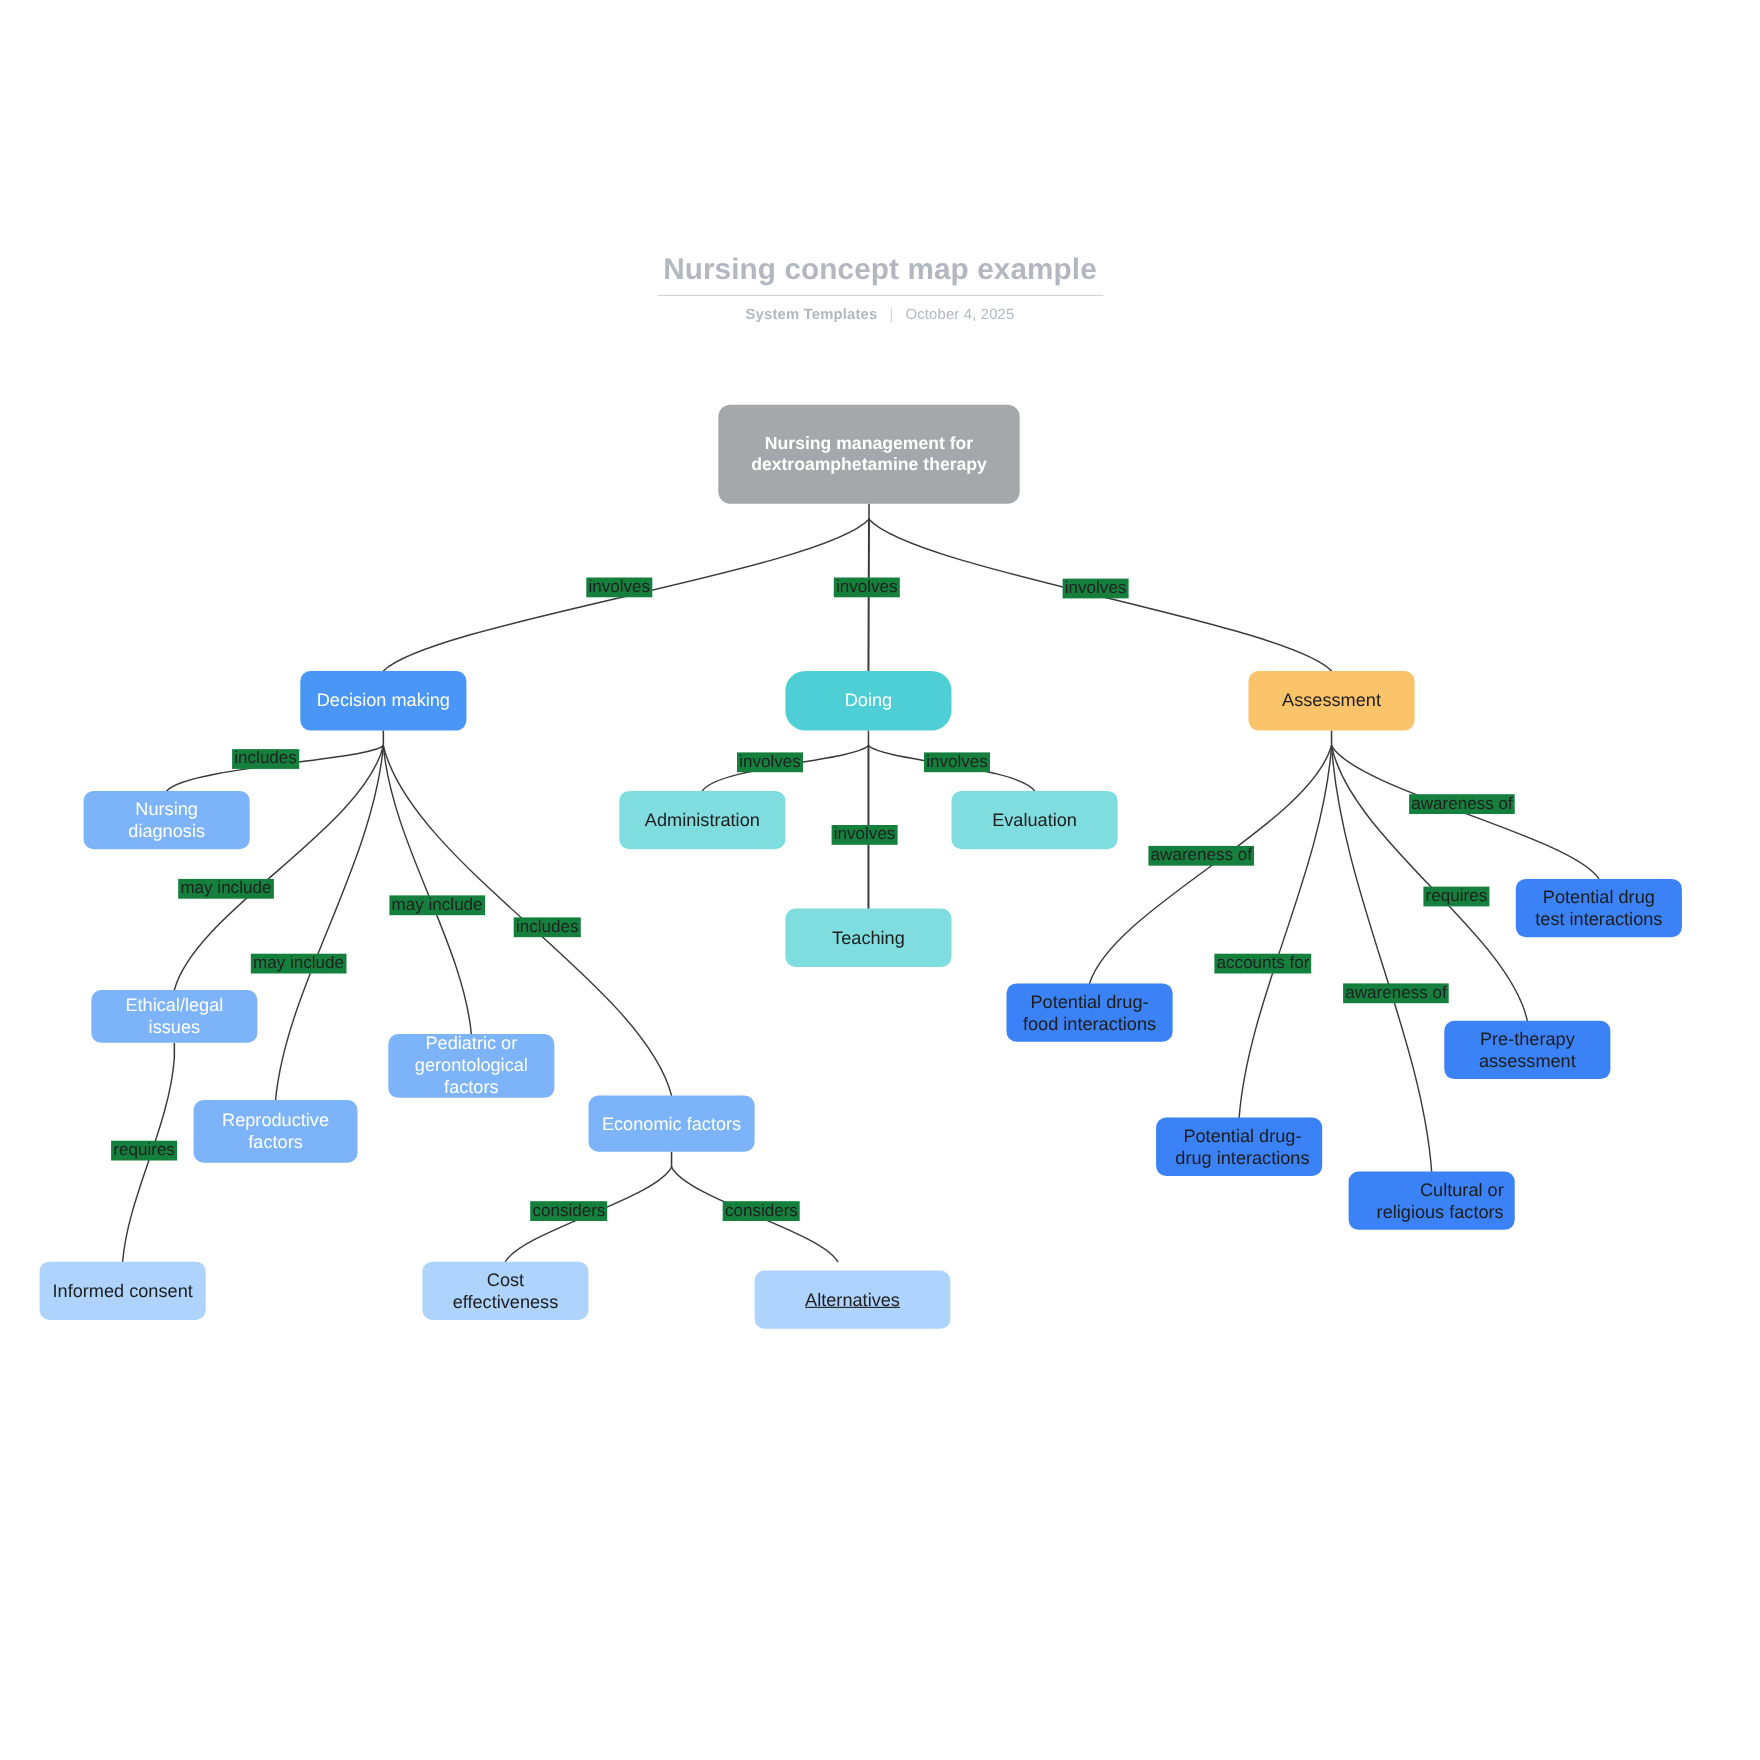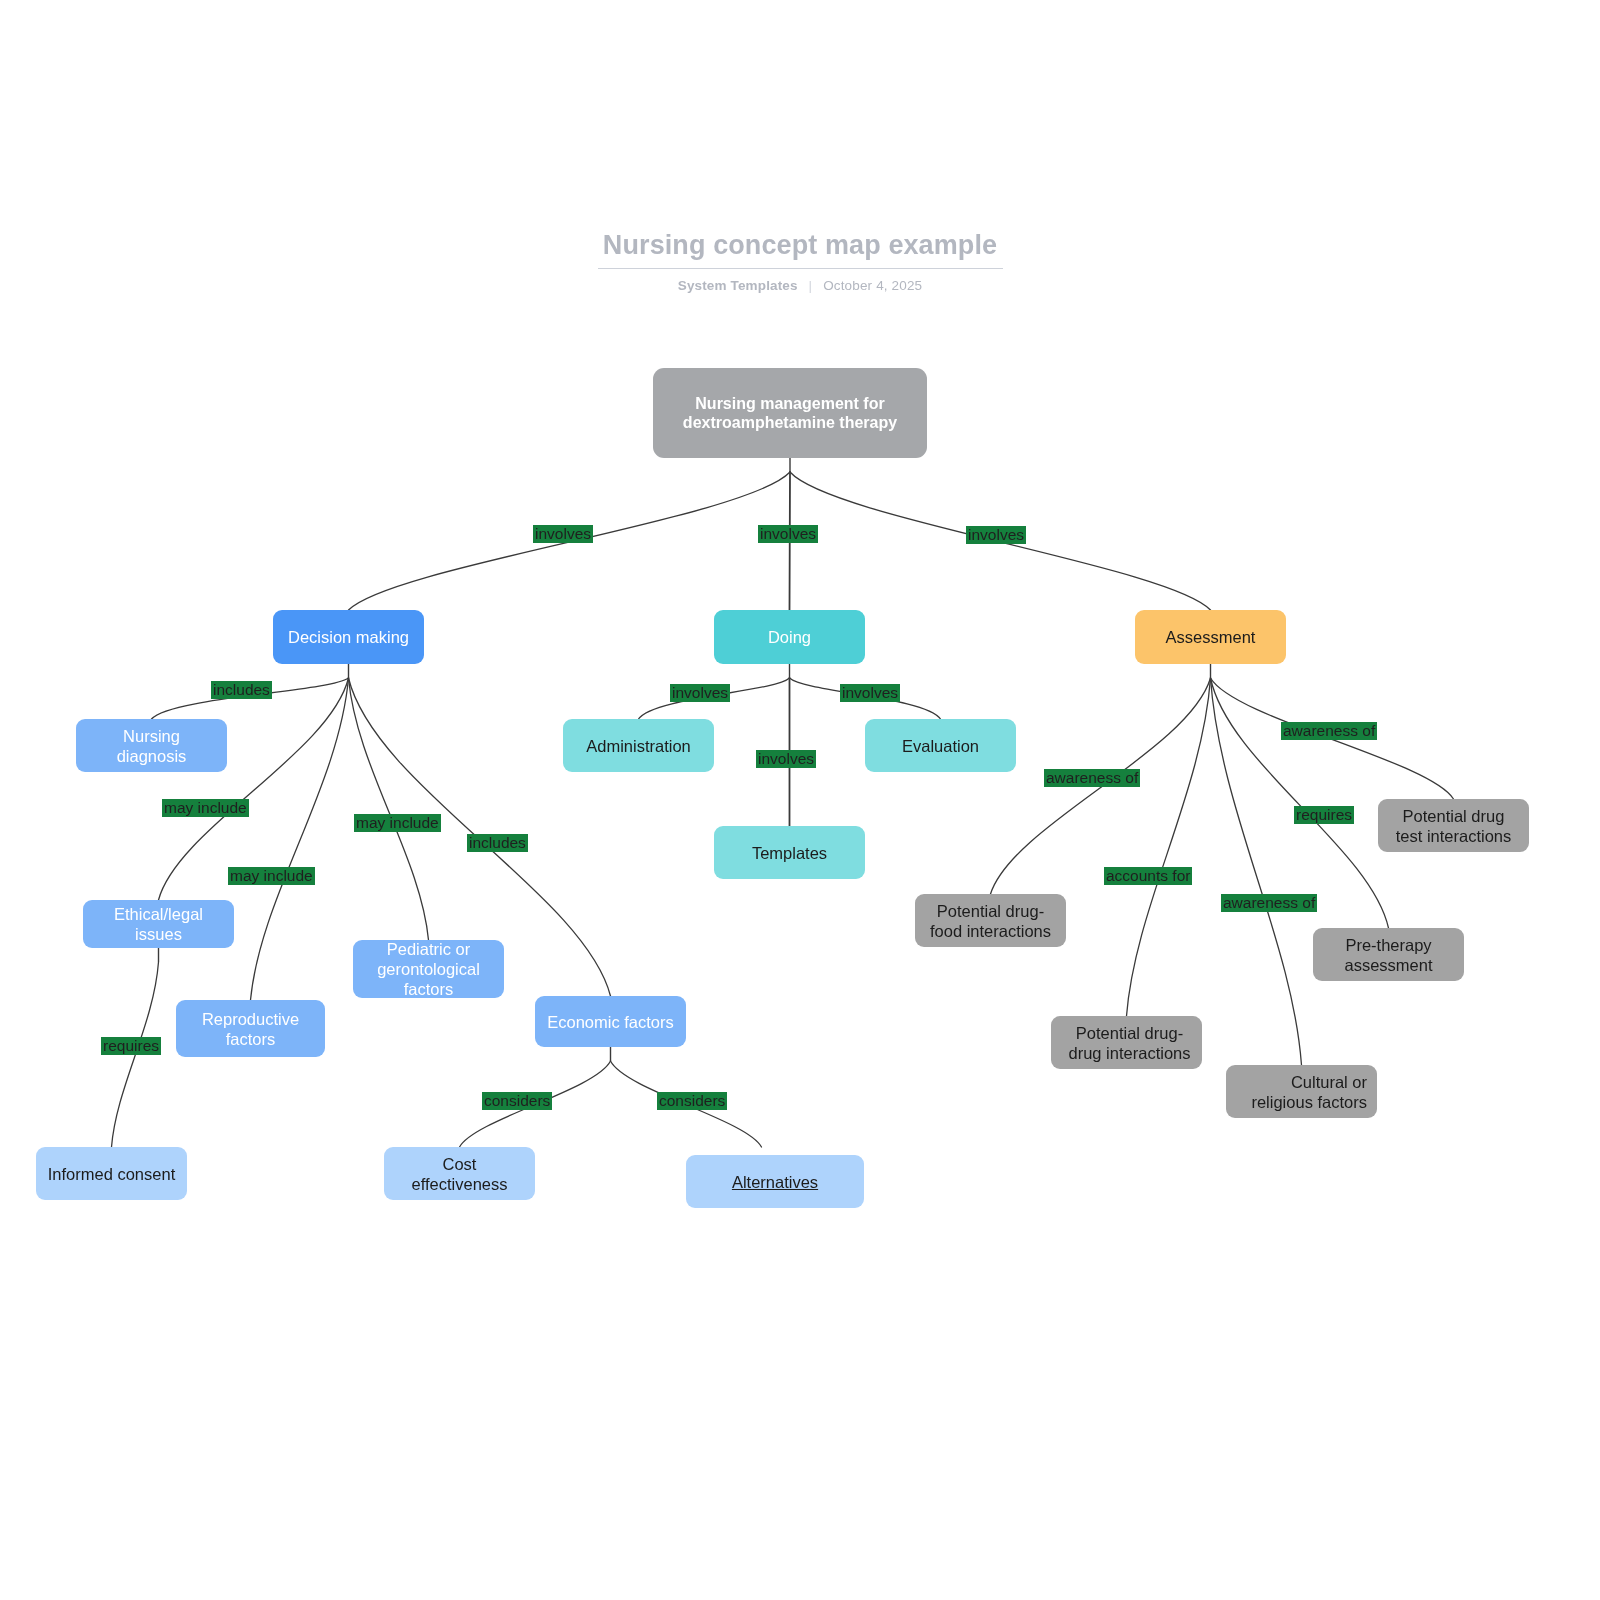--- a/index.html
+++ b/index.html
@@ -91,21 +91,21 @@
     line-height: 19px;
     color: #ffffff;
     background: #a5a7aa;
   }
   .node.lvl1-blue   { background: #4a96f7; color: #ffffff; }
   .node.lvl2-blue   { background: #7db4f9; color: #ffffff; }
   .node.lvl3-blue   { background: #aed3fc; color: #1c1c1c; }
   .node.lvl1-teal   { background: #4ecfd6; color: #ffffff; }
   .node.lvl2-teal   { background: #7fdde0; color: #1c1c1c; }
   .node.lvl1-orange { background: #fcc46a; color: #1c1c1c; }
-  .node.lvl2-orange { background: #a3a3a3; color: #1c1c1c; }
+  .node.lvl2-orange { background: #3b82f6; color: #1c1c1c; }
 
   
   .edge-label {
     position: absolute;
     font-size: 15.5px;
     line-height: 18px;
     color: #1f1f1f;
     white-space: nowrap;
     background: #15803d;
     padding: 0 2px;
@@ -176,31 +176,31 @@
     </div>
     <div class="node lvl3-blue" style="left: 36px; top: 1147px; width: 151px; height: 53px;">
       <span>Informed consent</span>
     </div>
     <div class="node lvl3-blue" style="left: 384px; top: 1147px; width: 151px; height: 53px;">
       <span>Cost effectiveness</span>
     </div>
     <div class="node lvl3-blue" style="left: 686px; top: 1155px; width: 178px; height: 53px; text-decoration: underline;">
       <span>Alternatives</span>
     </div>
-    <div class="node lvl1-teal" style="left: 714px; top: 610px; width: 151px; height: 54px;">
+    <div class="node lvl1-teal" style="left: 714px; top: 610px; width: 151px; height: 54px; border-radius: 18px;">
       <span>Doing</span>
     </div>
     <div class="node lvl2-teal" style="left: 563px; top: 719px; width: 151px; height: 53px;">
       <span>Administration</span>
     </div>
     <div class="node lvl2-teal" style="left: 865px; top: 719px; width: 151px; height: 53px;">
       <span>Evaluation</span>
     </div>
     <div class="node lvl2-teal" style="left: 714px; top: 826px; width: 151px; height: 53px;">
-      <span>Templates</span>
+      <span>Teaching</span>
     </div>
     <div class="node lvl1-orange" style="left: 1135px; top: 610px; width: 151px; height: 54px;">
       <span>Assessment</span>
     </div>
     <div class="node lvl2-orange" style="left: 915px; top: 894px; width: 151px; height: 53px;">
       <span>Potential drug-food interactions</span>
     </div>
     <div class="node lvl2-orange" style="left: 1051px; top: 1016px; width: 151px; height: 53px; padding-left: 16px;">
       <span>Potential drug-drug interactions</span>
     </div>

